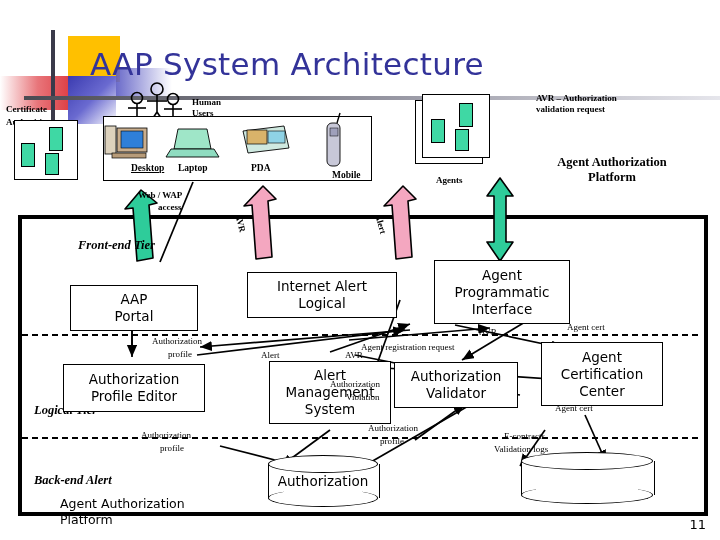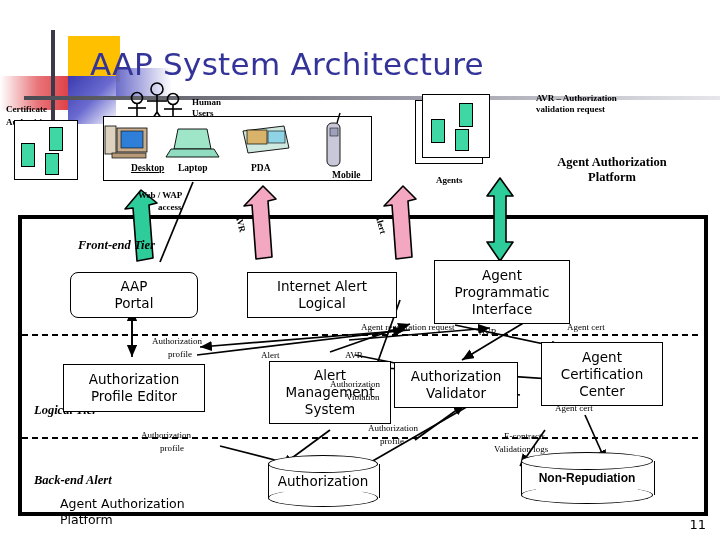--- a/index.html
+++ b/index.html
@@ -225,21 +225,21 @@
     <line x1="415" y1="440" x2="465" y2="404"></line>
     <line x1="220" y1="446" x2="298" y2="466"></line>
     <line x1="545" y1="430" x2="520" y2="466"></line>
     <line x1="585" y1="415" x2="606" y2="462"></line>
   </g>
   <g stroke="#000" stroke-width="1.7" fill="none">
     <line x1="193" y1="182" x2="160" y2="262"></line>
   </g>
 </svg>
 
-<div class="pbox" style="left:70px;top:272px;width:126px;height:44px;border-radius:8px;">
+<div class="pbox" style="left:70px;top:285px;width:126px;height:44px;">
   <div class="boxtxt">
     <div>AAP</div>
       <div>Portal</div>
   </div>
 </div>
 
 <div class="pbox" style="left:247px;top:272px;width:148px;height:44px;">
   <div class="boxtxt">
     <div>Internet Alert</div>
       <div>Logical</div>
@@ -291,29 +291,28 @@
   <div class="txt boxtxt">
     <div>Authorization</div>
   </div>
 </div>
 
 <div class="cyl" style="left:521px;top:452px;width:132px;height:52px;">
   <div class="body"></div>
   <div class="bot"></div>
   <div class="top"></div>
   <div class="txt" style="font-family:'Liberation Sans',sans-serif;font-weight:bold;font-size:12px;line-height:15px;">
-    <div>Non-Repudiation</div>
   </div>
 </div>
 
 <div class="abs lbl-s" style="left:152px;top:336px;">Authorization</div>
 <div class="abs lbl-s" style="left:168px;top:349px;">profile</div>
 <div class="abs lbl-s" style="left:261px;top:350px;">Alert</div>
 <div class="abs lbl-s" style="left:345px;top:350px;">AVR</div>
-<div class="abs lbl-s" style="left:361px;top:322px;">Agent registration request</div>
+<div class="abs lbl-s" style="left:361px;top:342px;">Agent registration request</div>
 <div class="abs lbl-s" style="left:479px;top:327px;">AVR</div>
 <div class="abs lbl-s" style="left:567px;top:322px;">Agent cert</div>
 <div class="abs lbl-s" style="left:330px;top:379px;">Authorization</div>
 <div class="abs lbl-s" style="left:328px;top:392px;margin-left:18px;">Violation</div>
 <div class="abs lbl-s" style="left:368px;top:423px;">Authorization</div>
 <div class="abs lbl-s" style="left:380px;top:436px;">profile</div>
 <div class="abs lbl-s" style="left:141px;top:430px;">Authorization</div>
 <div class="abs lbl-s" style="left:160px;top:443px;">profile</div>
 <div class="abs lbl-s" style="left:555px;top:403px;">Agent cert</div>
 <div class="abs lbl-s" style="left:504px;top:431px;">E-contracts</div>

